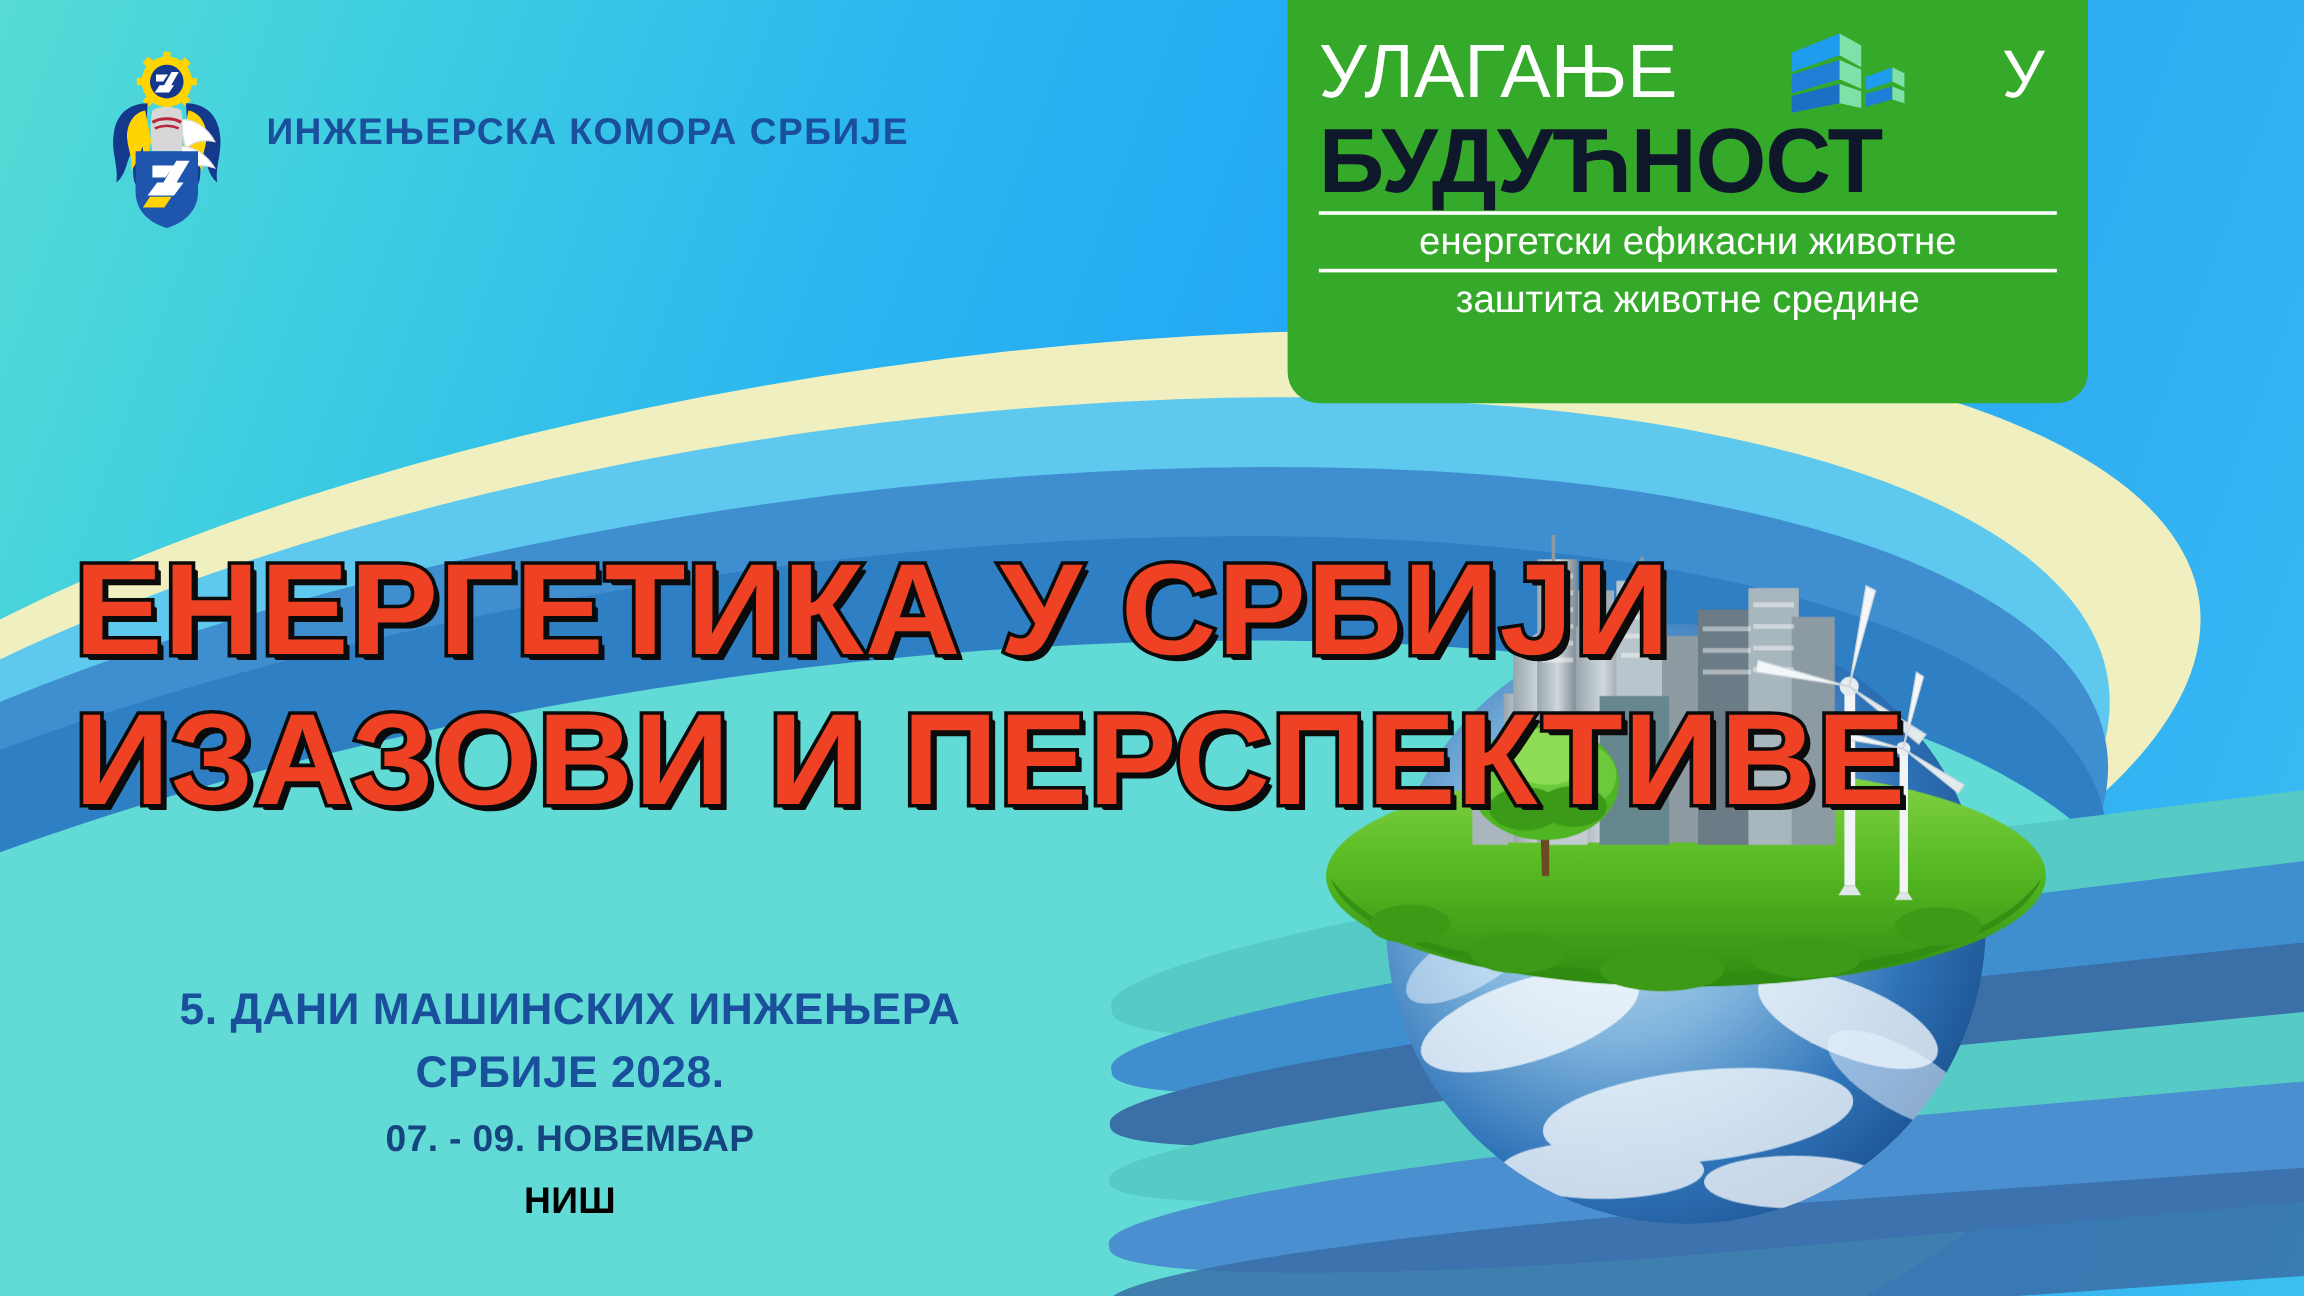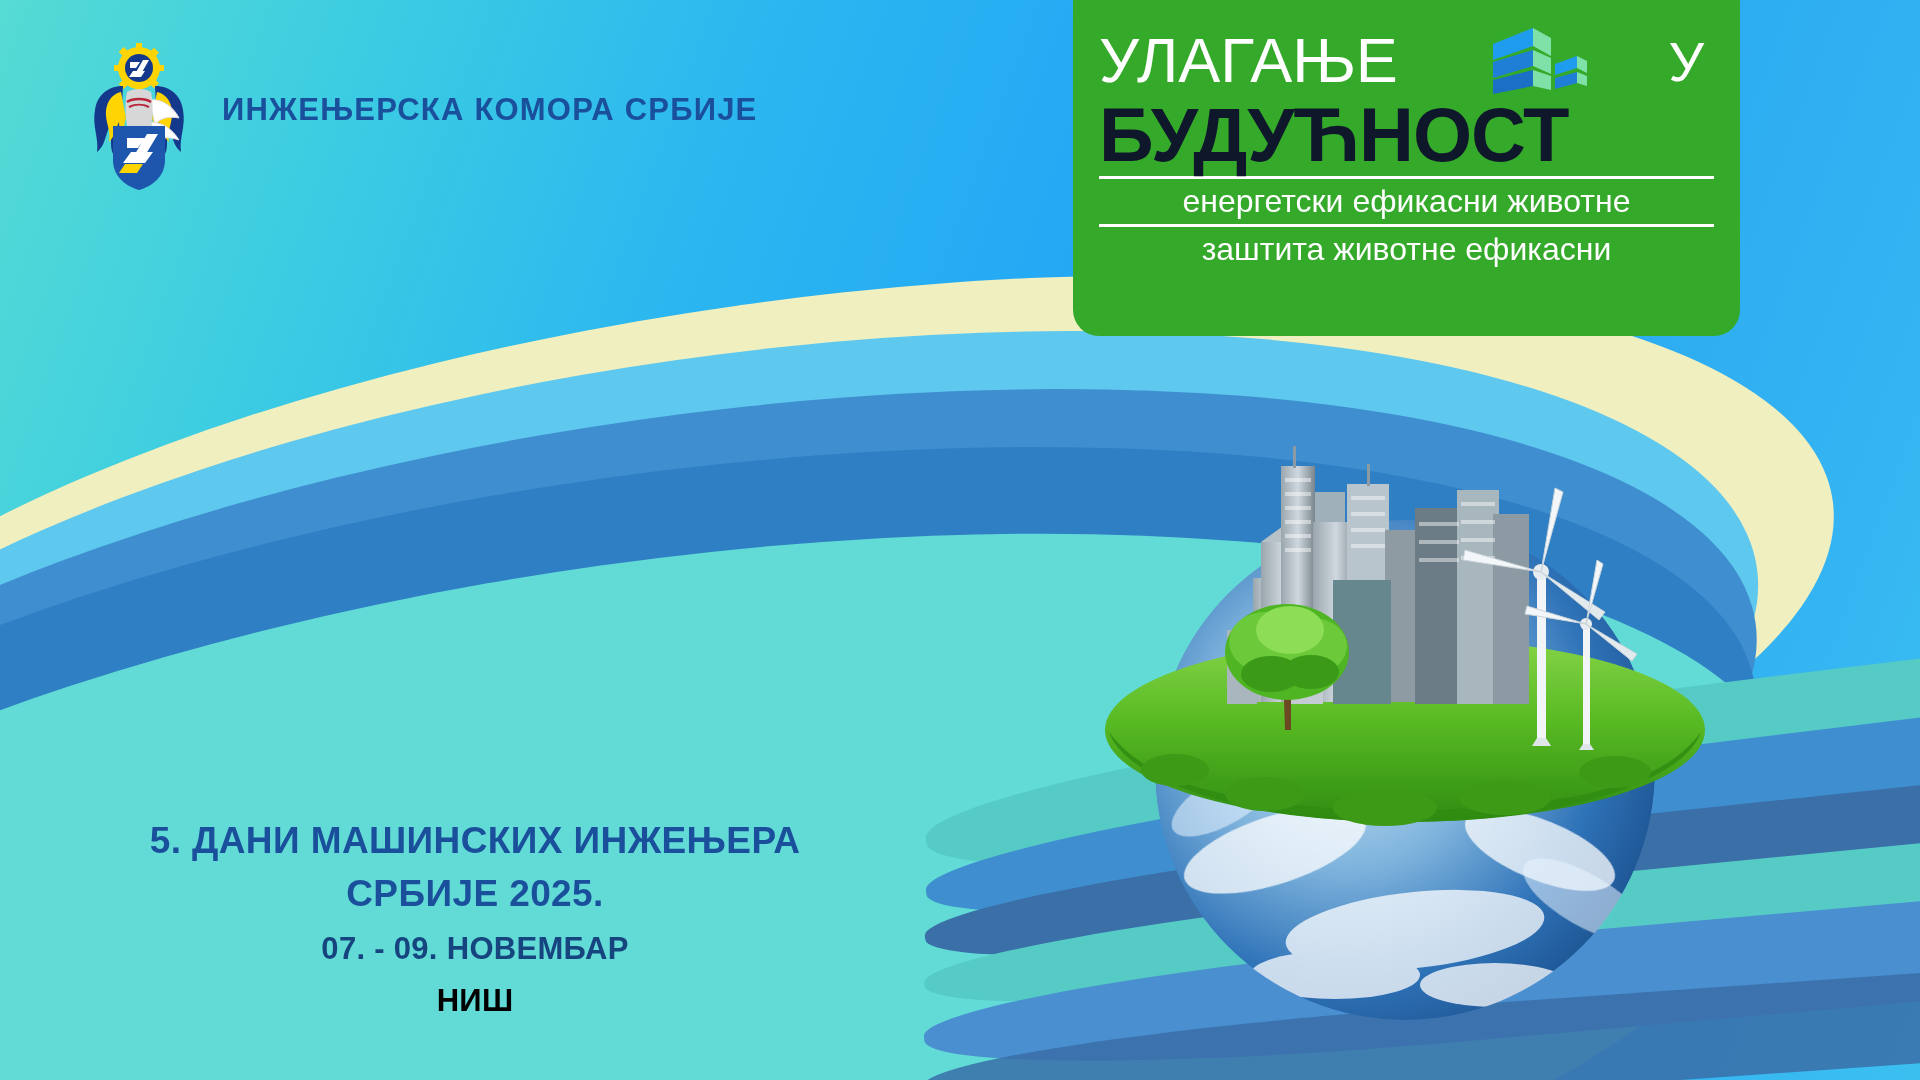--- a/index.html
+++ b/index.html
@@ -269,21 +269,21 @@
         <polygon points="100,52 110,56 110,66 100,63" fill="#7fe0a8"></polygon>
       </svg>
 
       <span class="gb-u">У</span>
     </div>
 
     <div class="gb-buducnost">БУДУЋНОСТ</div>
 
     <div class="gb-sublist">
       <div class="gb-sub">енергетски ефикасни животне</div>
-      <div class="gb-sub">заштита животне ефикасни</div>
+      <div class="gb-sub">заштита животне средине</div>
     </div>
   </div>
 
   <svg class="globe-wrap" viewBox="0 0 640 640">
     <defs>
       <radialGradient id="ocean" cx="38%" cy="42%" r="72%">
         <stop offset="0%" stop-color="#cfe4f5"></stop>
         <stop offset="38%" stop-color="#7fb4dd"></stop>
         <stop offset="70%" stop-color="#2f73b8"></stop>
         <stop offset="100%" stop-color="#174a86"></stop>
@@ -390,21 +390,25 @@
     <g>
       <rect x="498" y="192" width="7" height="122" fill="#f2f5f7"></rect>
       <polygon points="498,314 505,314 509,320 494,320" fill="#dfe6ea"></polygon>
       <circle cx="501" cy="194" r="6" fill="#e6ecef"></circle>
       <path d="M501 194 L512 130 L518 134 Z" fill="#f4f7f9" stroke="#c9d3d8" stroke-width="1"></path>
       <path d="M501 194 L442 176 L440 184 Z" fill="#f4f7f9" stroke="#c9d3d8" stroke-width="1"></path>
       <path d="M501 194 L552 224 L547 231 Z" fill="#e3eaee" stroke="#c9d3d8" stroke-width="1"></path>
     </g>
   </svg>
 
+  <div class="maintitle">
+    <div class="mt-line l1">ЕНЕРГЕТИКА У СРБИЈИ</div>
+    <div class="mt-line l2">ИЗАЗОВИ И ПЕРСПЕКТИВЕ</div>
+  </div>
 
   <div class="bottomtext">
     <div class="bt-l1">5. ДАНИ МАШИНСКИХ ИНЖЕЊЕРА</div>
-    <div class="bt-l2">СРБИЈЕ 2025.</div>
+    <div class="bt-l2">СРБИЈЕ 2028.</div>
     <div class="bt-l3">07. - 09. НОВЕМБАР</div>
     <div class="bt-l4">НИШ</div>
   </div>
 
 </div>
 
 </body></html>

